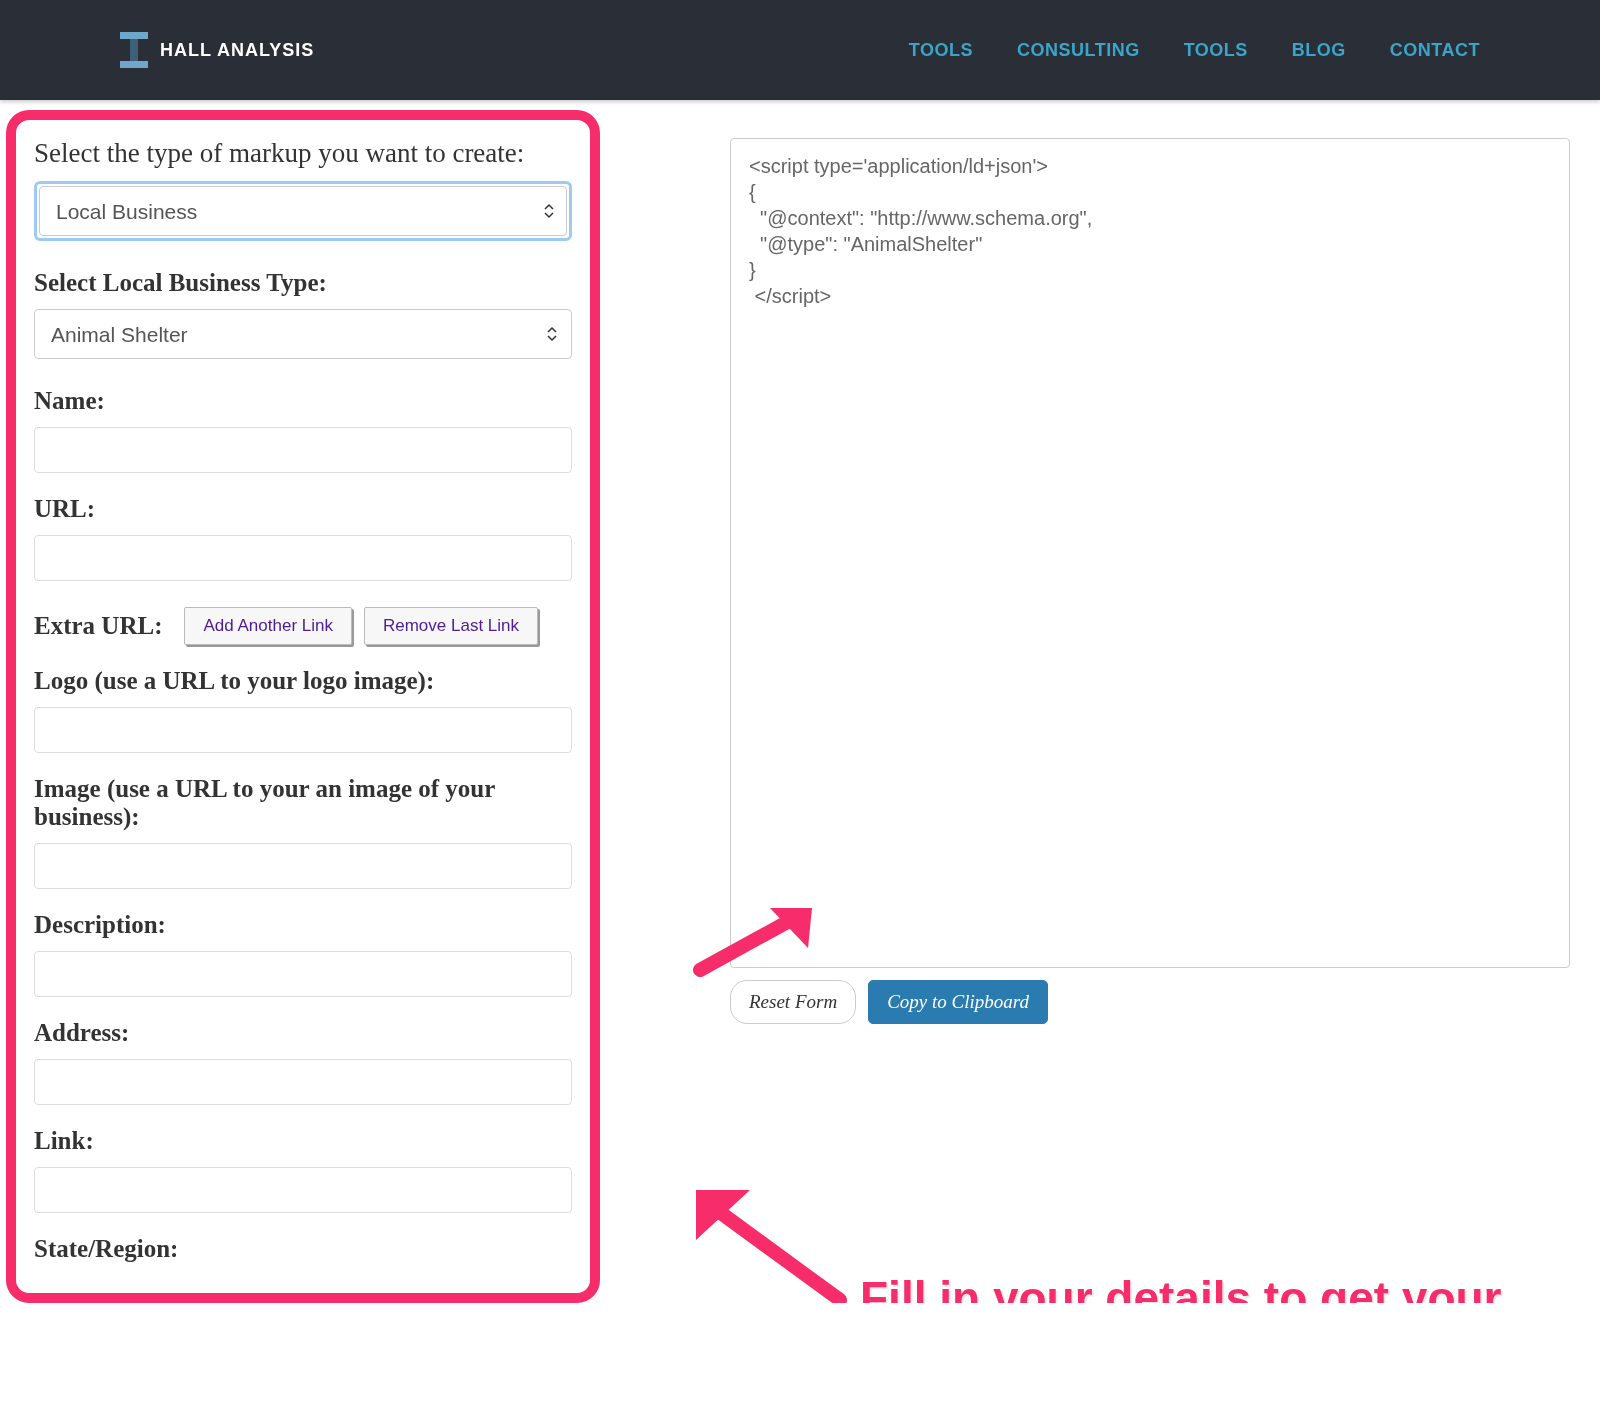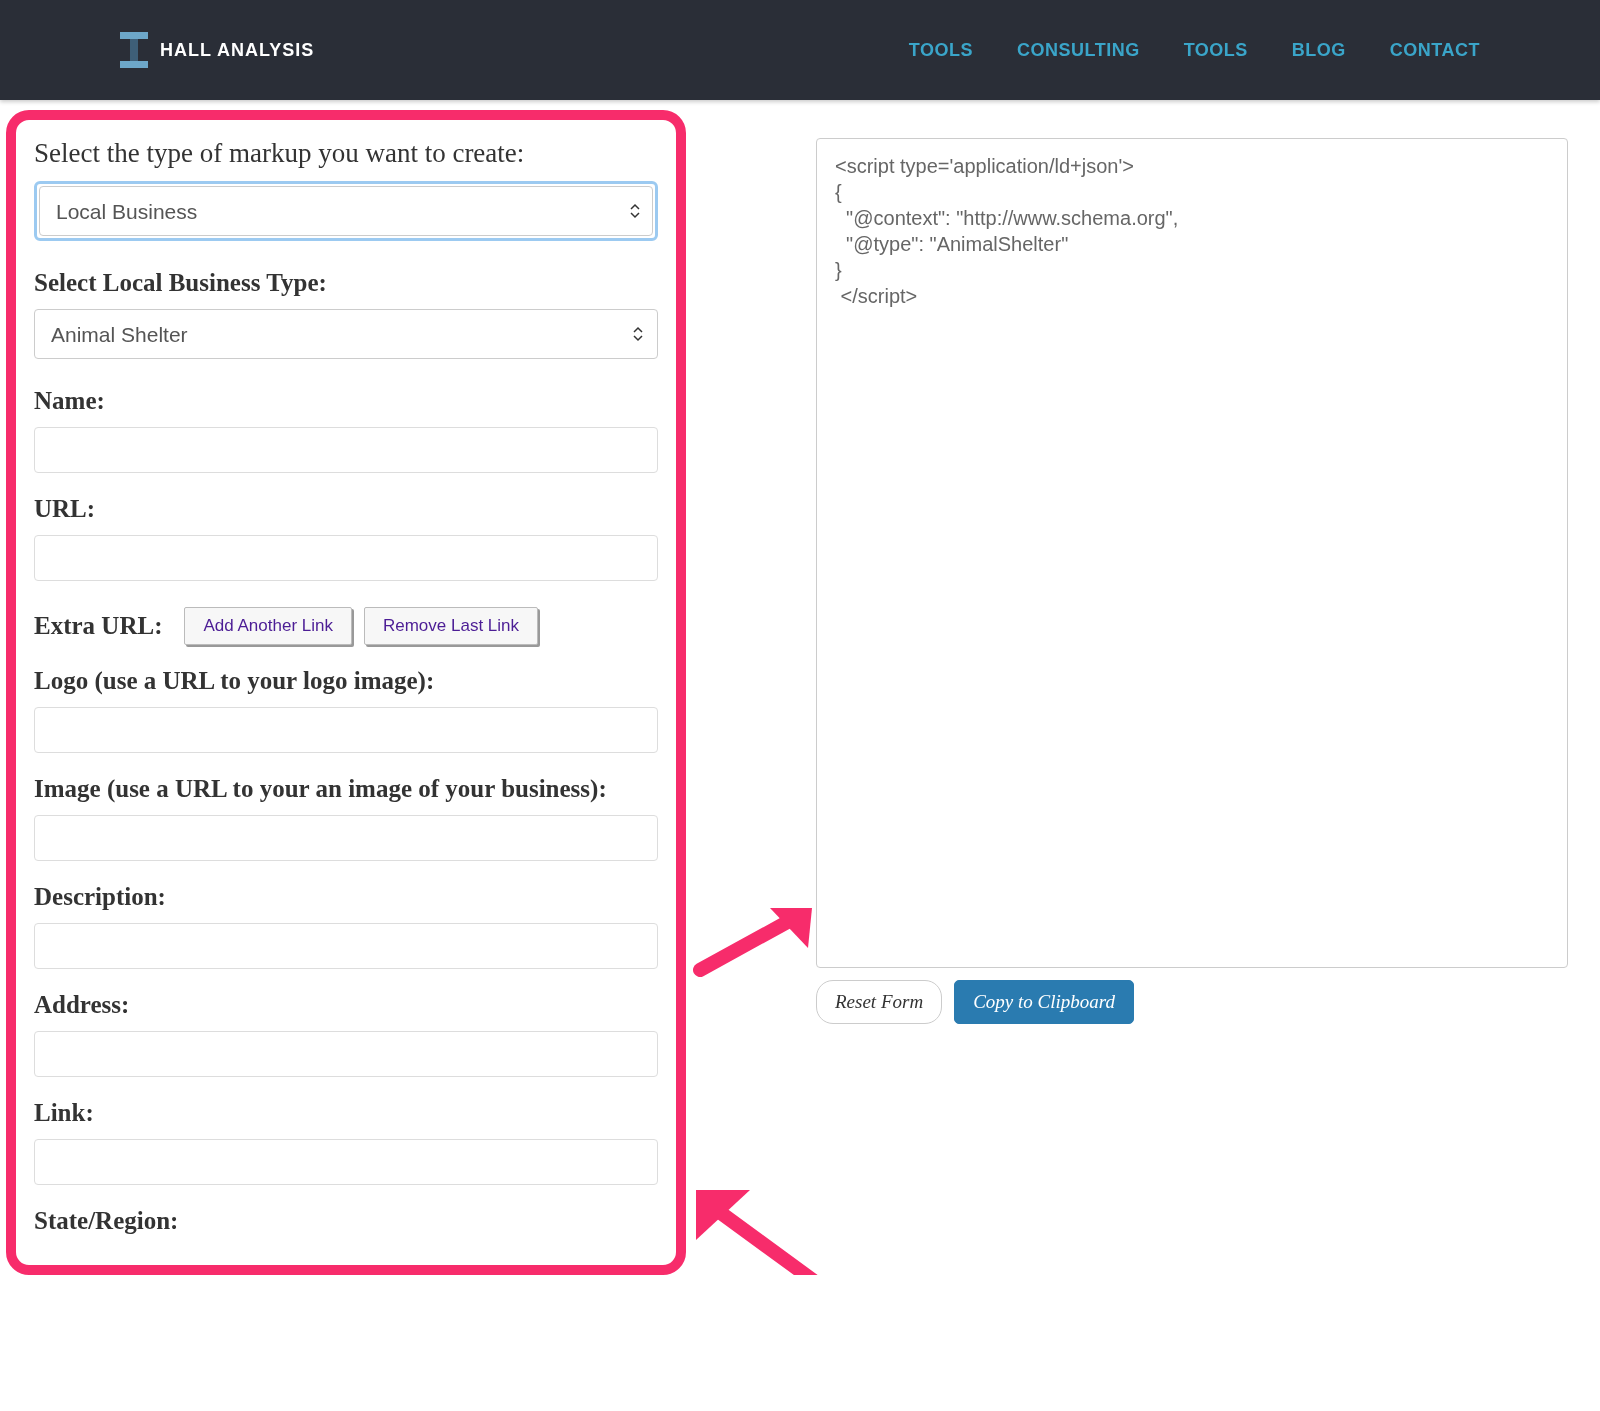--- a/index.html
+++ b/index.html
@@ -144,21 +144,21 @@
       cursor: pointer;
       box-shadow: 2px 2px 0 #999;
     }
     .right-panel {
       flex: 1;
       margin-top: 38px;
       padding-right: 30px;
       position: relative;
     }
     .code-output {
-      width: 752px;
+      width: 840px;
       height: 830px;
       border: 1px solid #ccc;
       border-radius: 4px;
       padding: 14px 18px;
       font-family: Arial, sans-serif;
       font-size: 20px;
       color: #666;
       white-space: pre;
       resize: none;
       overflow: auto;

